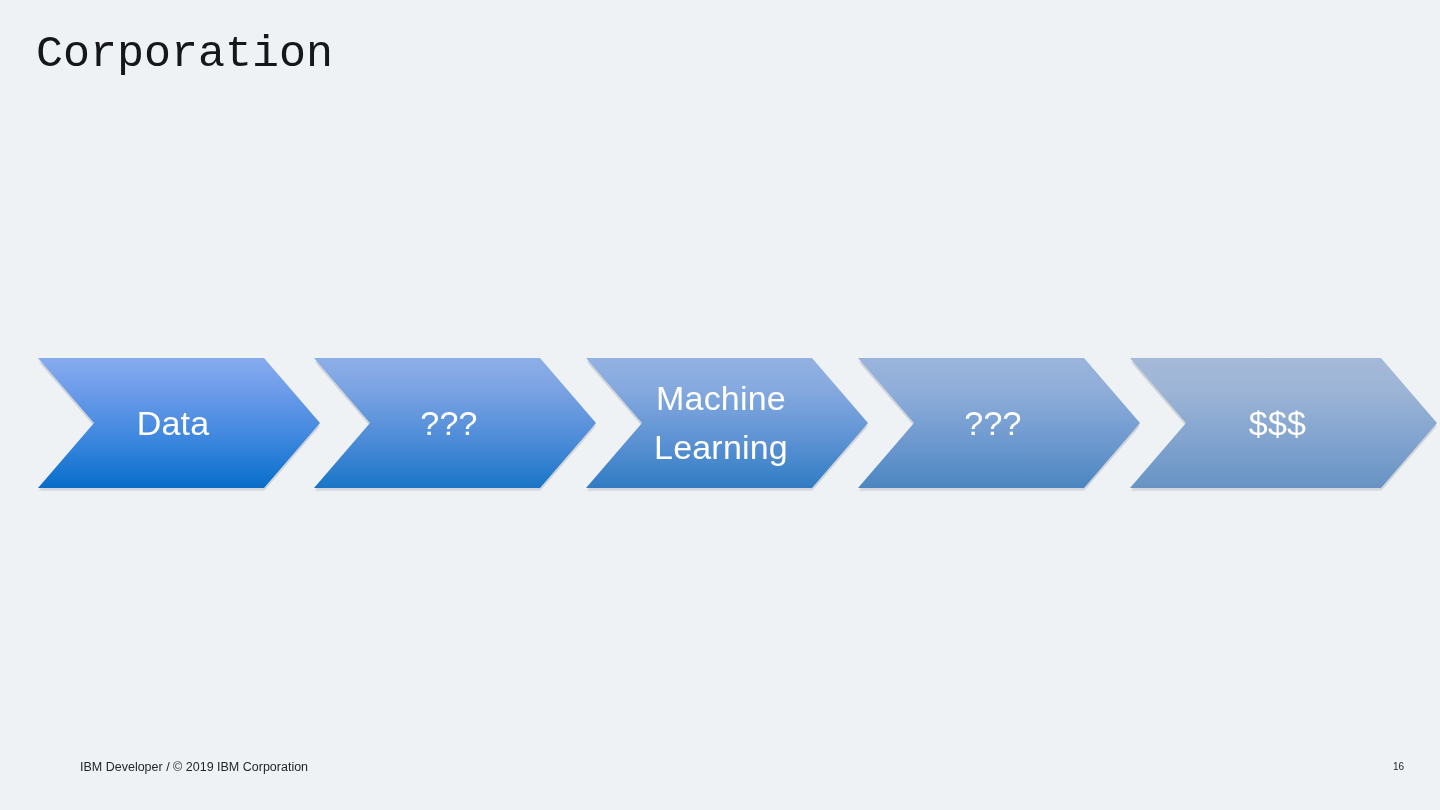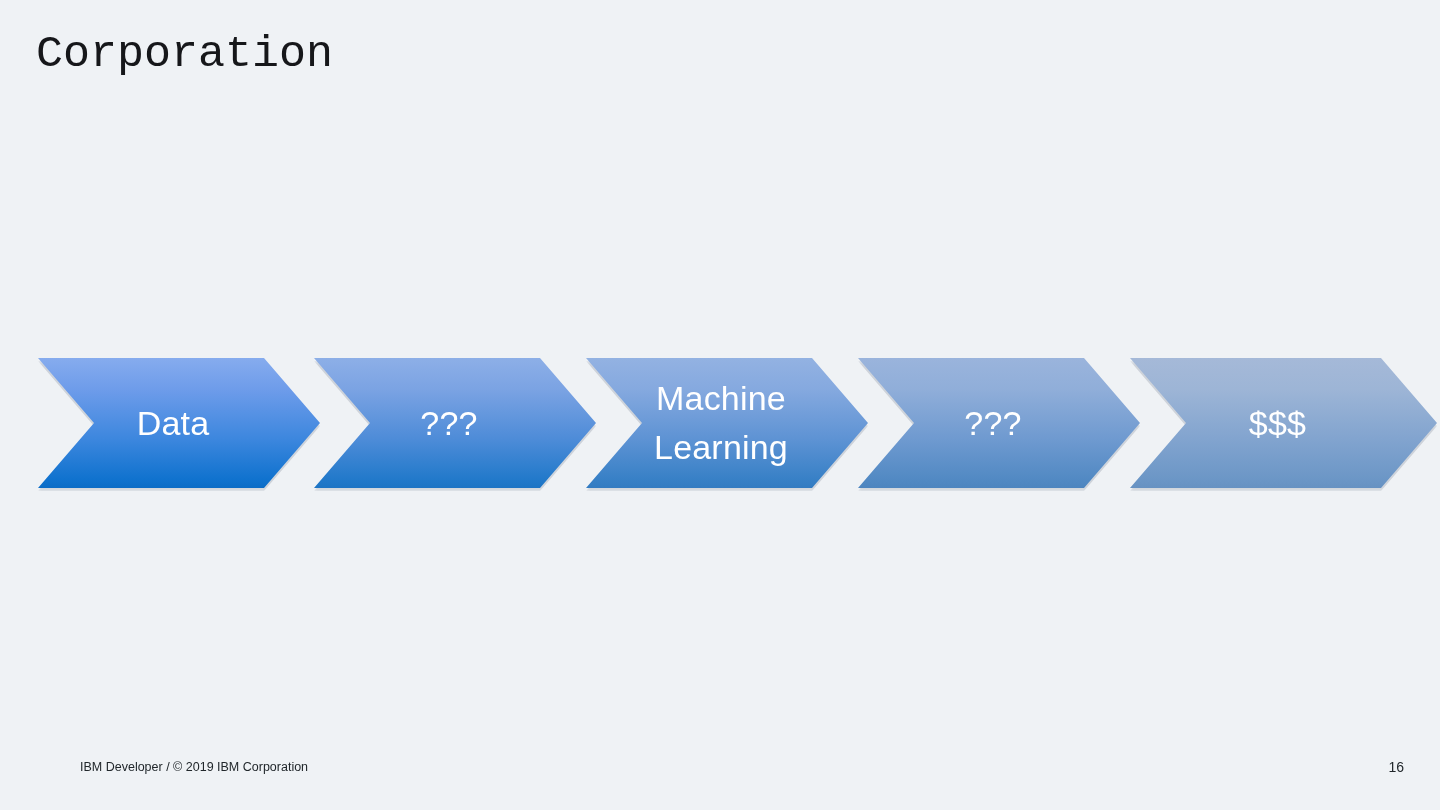--- a/index.html
+++ b/index.html
@@ -97,21 +97,21 @@
     font-size: 12.5px;
     line-height: 18px;
     color: #21272b;
     white-space: nowrap;
     margin-left: 44px;
   }
   .footer-page {
     position: absolute;
     right: 36px;
     top: 758px;
-    font-size: 14px;
+    font-size: 10px;
     line-height: 18px;
     color: #21272b;
     text-align: right;
   }
 </style>
 </head>
 <body>
 
 <div class="slide-title">Corporation</div>
 

